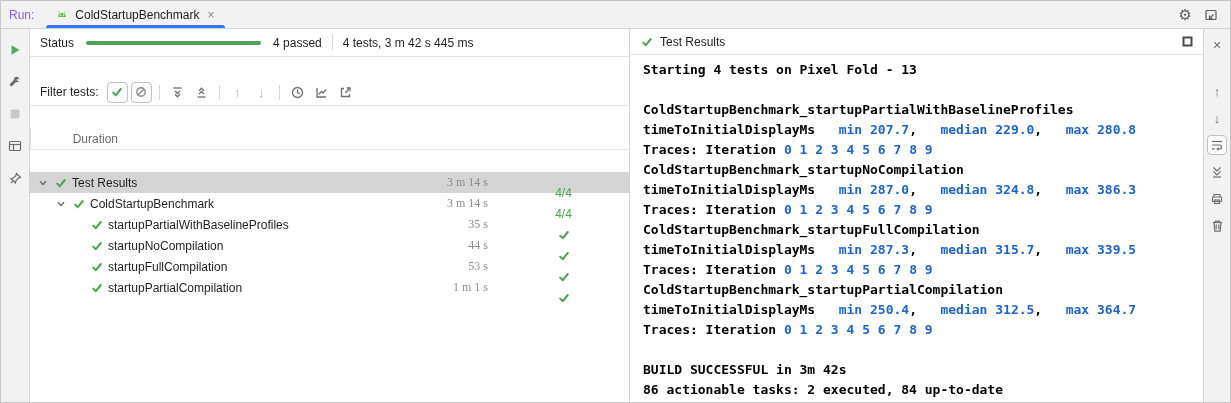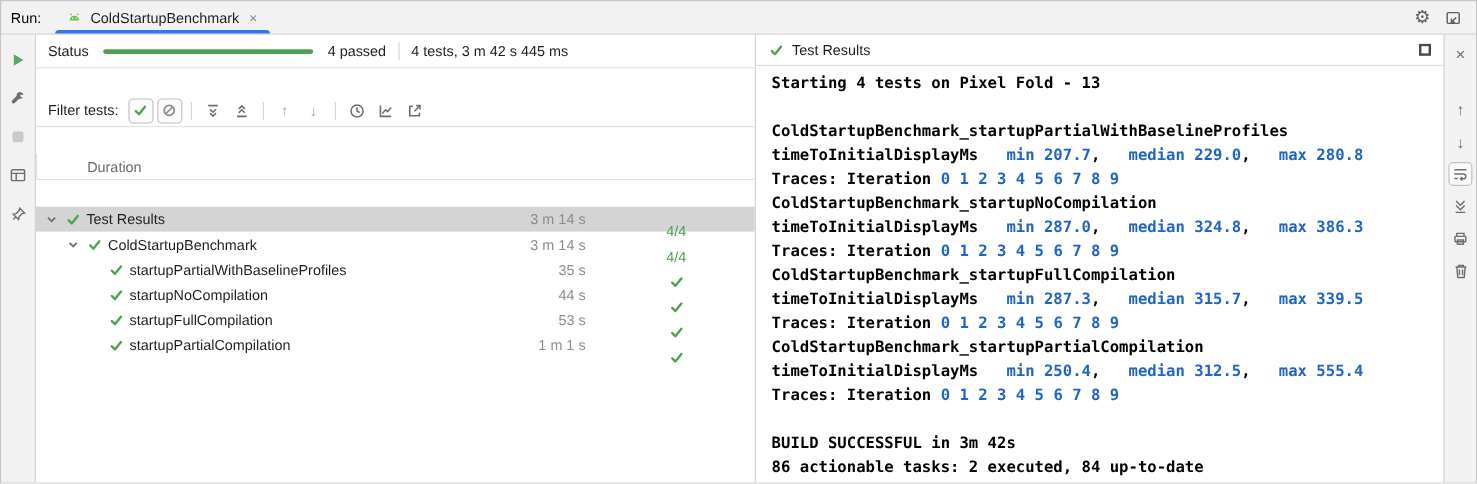--- a/index.html
+++ b/index.html
@@ -17,21 +17,21 @@
     --underline: #3574f0;
     --selected: #d4d4d4;
     --border: #d3d3d3;
     --softborder: #e3e3e3;
     --icongray: #6e6e6e;
   }
   .window { width: 1231px; height: 403px; border: 1px solid #c6c6c6; display: flex; flex-direction: column; background: #f2f2f2; }
 
   
   .topbar { flex: 0 0 27px; display: flex; align-items: center; padding-left: 8px; position: relative; }
-  .run-label { margin-right: 12px; color: #000000; }
+  .run-label { margin-right: 12px; color: #8b5cf6; }
   .tab { display: flex; align-items: center; gap: 6px; padding: 0 9px; height: 27px; position: relative; cursor: pointer; }
   .tab-underline { position: absolute; left: 0; right: 0; bottom: 0; height: 3px; background: var(--underline); border-radius: 3px 3px 0 0; }
   .tab-close { color: #8c8c8c; font-size: 12px; line-height: 1; padding: 2px; }
   .topbar-right { margin-left: auto; display: flex; align-items: center; gap: 12px; padding-right: 12px; }
   .gear-glyph { font-size: 15px; color: #5f5f5f; line-height: 1; }
 
   
   .main { flex: 1; display: flex; min-height: 0; border-top: 1px solid var(--border); }
 
   .left-strip { flex: 0 0 29px; display: flex; flex-direction: column; align-items: center; padding-top: 12px; gap: 14px; background: #f2f2f2; border-right: 1px solid var(--border); }
@@ -52,21 +52,21 @@
   .table-header { flex: 0 0 22px; display: flex; align-items: stretch; border-bottom: 1px solid var(--softborder); color: #6a6a6a; }
   .col-tests { flex: 1; display: flex; align-items: center; padding-left: 12px; }
   .col-duration { flex: 0 0 98px; display: flex; align-items: center; justify-content: flex-end; padding-right: 10px; border-left: 1px solid var(--softborder); }
   .col-device { flex: 0 0 131px; display: flex; align-items: center; justify-content: center; border-left: 1px solid var(--softborder); }
 
   .tree { flex: 1; overflow: hidden; }
   .tree-row { height: 21px; display: flex; align-items: center; cursor: pointer; }
   .tree-row.selected { background: var(--selected); }
   .row-name { flex: 1; display: flex; align-items: center; gap: 5px; white-space: nowrap; overflow: hidden; }
   .row-label { color: #1f1f1f; }
-  .row-duration { flex: 0 0 98px; text-align: right; padding-right: 10px; color: #8c8c8c; }
+  .row-duration { flex: 0 0 98px; text-align: right; padding-right: 10px; color: #8c8c8c; font-family: Liberation Serif, serif; }
   .row-result { flex: 0 0 131px; display: flex; align-items: center; justify-content: center; color: var(--green); margin-top: 20px; }
   .mini-icon, .tree-chevron { display: inline-flex; align-items: center; justify-content: center; width: 13px; height: 13px; flex: 0 0 13px; }
 
   
   .right-pane { flex: 1; background: #fff; display: flex; flex-direction: column; min-width: 0; }
   .console-header { flex: 0 0 26px; display: flex; align-items: center; gap: 7px; padding: 0 10px; border-bottom: 1px solid var(--softborder); }
   .console-title { color: #1f1f1f; }
   .console-header .spacer { flex: 1; }
   .console { flex: 1; padding: 5px 0 0 13px; font-family: "DejaVu Sans Mono", "Liberation Mono", monospace; font-size: 13px; font-weight: bold; line-height: 20px; color: #000; overflow: hidden; }
   .console-line { white-space: pre; }
@@ -338,21 +338,21 @@
           <div class="console-line"><span>ColdStartupBenchmark_startupPartialWithBaselineProfiles</span></div>
           <div class="console-line"><span>timeToInitialDisplayMs   </span><span class="console-link">min 207.7</span><span>,   </span><span class="console-link">median 229.0</span><span>,   </span><span class="console-link">max 280.8</span></div>
           <div class="console-line"><span>Traces: Iteration </span><span class="console-link">0</span><span> </span><span class="console-link">1</span><span> </span><span class="console-link">2</span><span> </span><span class="console-link">3</span><span> </span><span class="console-link">4</span><span> </span><span class="console-link">5</span><span> </span><span class="console-link">6</span><span> </span><span class="console-link">7</span><span> </span><span class="console-link">8</span><span> </span><span class="console-link">9</span></div>
           <div class="console-line"><span>ColdStartupBenchmark_startupNoCompilation</span></div>
           <div class="console-line"><span>timeToInitialDisplayMs   </span><span class="console-link">min 287.0</span><span>,   </span><span class="console-link">median 324.8</span><span>,   </span><span class="console-link">max 386.3</span></div>
           <div class="console-line"><span>Traces: Iteration </span><span class="console-link">0</span><span> </span><span class="console-link">1</span><span> </span><span class="console-link">2</span><span> </span><span class="console-link">3</span><span> </span><span class="console-link">4</span><span> </span><span class="console-link">5</span><span> </span><span class="console-link">6</span><span> </span><span class="console-link">7</span><span> </span><span class="console-link">8</span><span> </span><span class="console-link">9</span></div>
           <div class="console-line"><span>ColdStartupBenchmark_startupFullCompilation</span></div>
           <div class="console-line"><span>timeToInitialDisplayMs   </span><span class="console-link">min 287.3</span><span>,   </span><span class="console-link">median 315.7</span><span>,   </span><span class="console-link">max 339.5</span></div>
           <div class="console-line"><span>Traces: Iteration </span><span class="console-link">0</span><span> </span><span class="console-link">1</span><span> </span><span class="console-link">2</span><span> </span><span class="console-link">3</span><span> </span><span class="console-link">4</span><span> </span><span class="console-link">5</span><span> </span><span class="console-link">6</span><span> </span><span class="console-link">7</span><span> </span><span class="console-link">8</span><span> </span><span class="console-link">9</span></div>
           <div class="console-line"><span>ColdStartupBenchmark_startupPartialCompilation</span></div>
-          <div class="console-line"><span>timeToInitialDisplayMs   </span><span class="console-link">min 250.4</span><span>,   </span><span class="console-link">median 312.5</span><span>,   </span><span class="console-link">max 555.4</span></div>
+          <div class="console-line"><span>timeToInitialDisplayMs   </span><span class="console-link">min 250.4</span><span>,   </span><span class="console-link">median 312.5</span><span>,   </span><span class="console-link">max 364.7</span></div>
           <div class="console-line"><span>Traces: Iteration </span><span class="console-link">0</span><span> </span><span class="console-link">1</span><span> </span><span class="console-link">2</span><span> </span><span class="console-link">3</span><span> </span><span class="console-link">4</span><span> </span><span class="console-link">5</span><span> </span><span class="console-link">6</span><span> </span><span class="console-link">7</span><span> </span><span class="console-link">8</span><span> </span><span class="console-link">9</span></div>
           <div class="console-line">&nbsp;</div>
           <div class="console-line"><span>BUILD SUCCESSFUL in 3m 42s</span></div>
           <div class="console-line"><span>86 actionable tasks: 2 executed, 84 up-to-date</span></div>
         </div>
     </div>
 
     <div class="right-strip">
       <span class="strip-btn">
           <span class="close-glyph">×</span>

